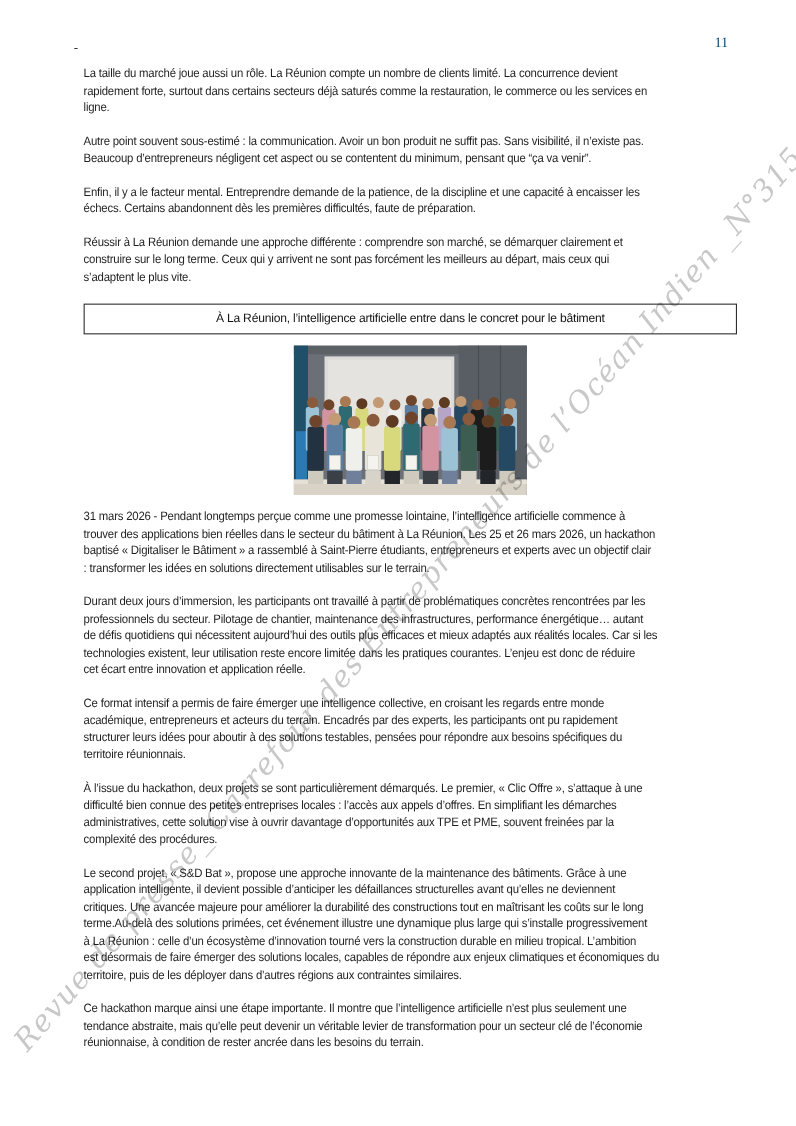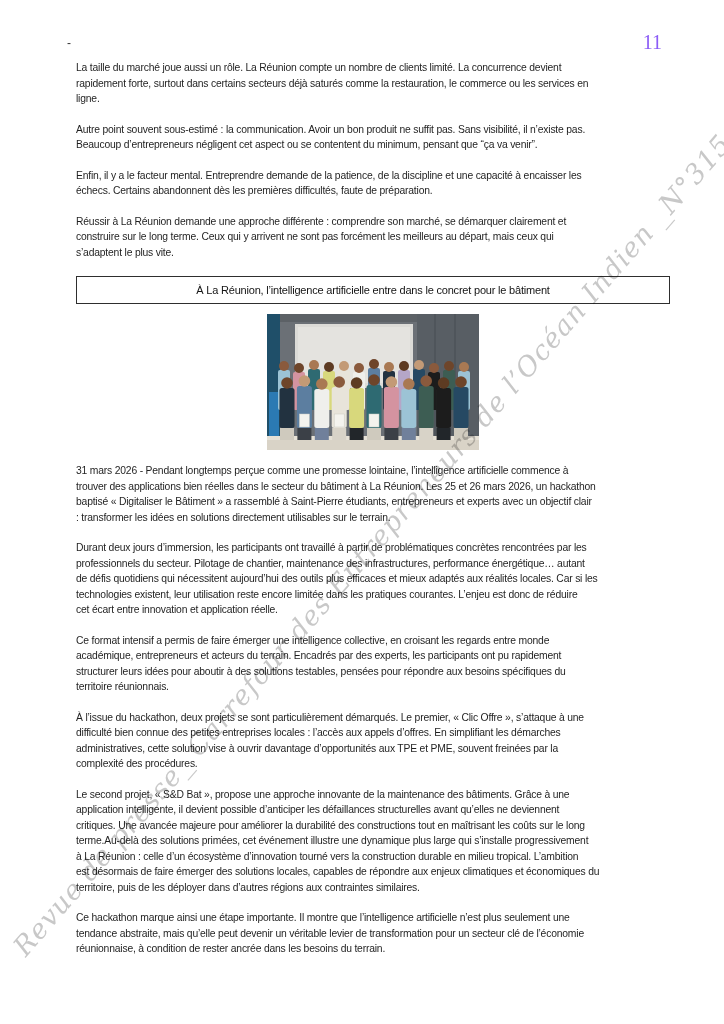--- a/index.html
+++ b/index.html
@@ -11,21 +11,21 @@
     font-family:"Liberation Sans", sans-serif;
     color:#1f1f1f;
   }
   .corner-dash{
     position:absolute;left:67px;top:36px;
     font-size:12px;color:#333;
   }
   .page-number{
     position:absolute;right:62px;top:31px;
     font-family:"Liberation Serif", serif;
-    font-size:20px;color:#8b5cf6;
+    font-size:13px;color:#0c4a6e;
   }
   .watermark{
     position:absolute;left:372px;top:545px;
     transform:translate(-50%,-50%) rotate(-49deg);
     font-family:"DejaVu Serif", serif;
     font-style:italic;
     font-size:27px;
     letter-spacing:1px;
     color:#9b9b9b;
     opacity:.55;

